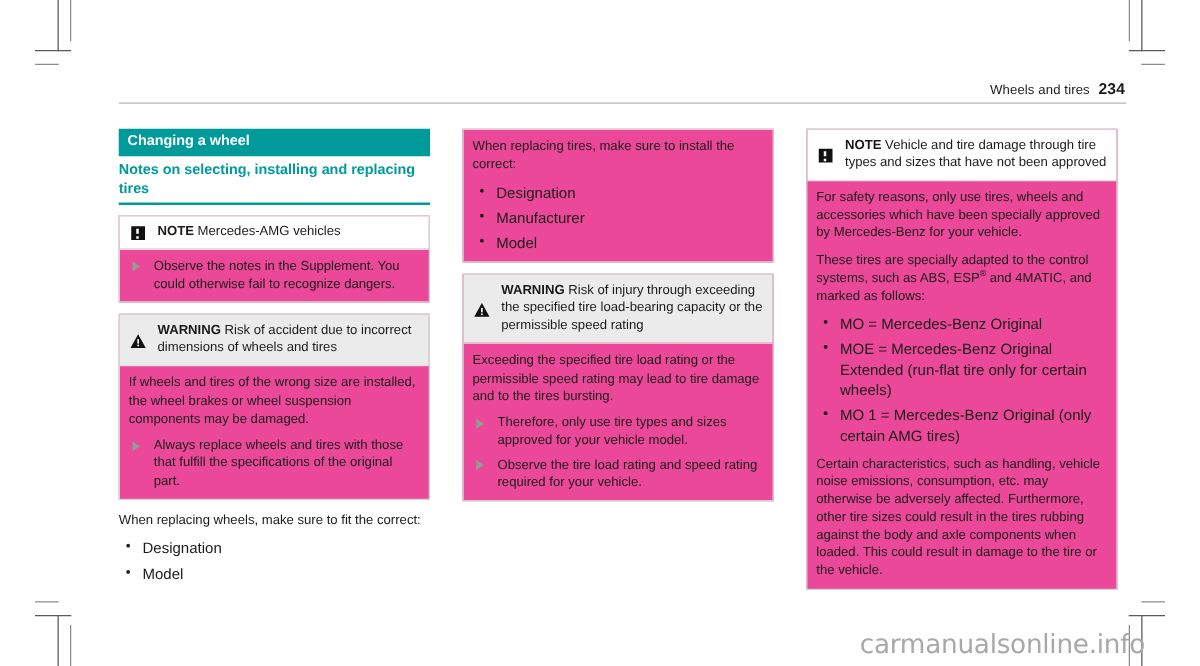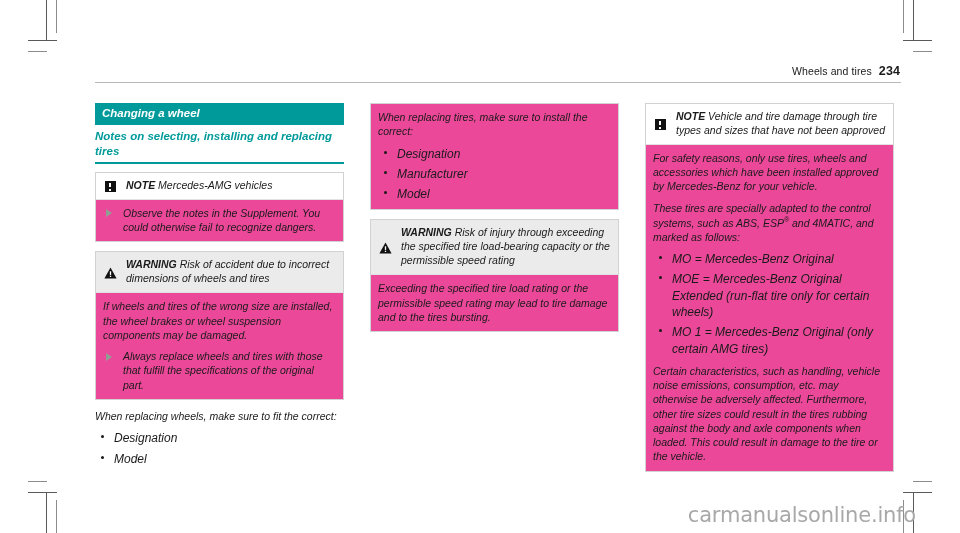--- a/index.html
+++ b/index.html
@@ -93,21 +93,20 @@
     position: absolute;
     left: 95px;
     top: 103px;
     width: 800px;
     display: flex;
     gap: 26px;
   }
   .col {
     width: 249px;
     flex: 0 0 249px;
-    font-style: italic;
   }
 
   
   .section-banner {
     background: #009a9a;
     color: #ffffff;
     font-weight: bold;
     font-size: 11.5px;
     padding: 4px 7px 5px 7px;
     line-height: 1.1;
@@ -350,36 +349,40 @@
           <svg width="13" height="12" viewBox="0 0 13 12" aria-hidden="true">
             <path d="M6.5 0.4 L12.6 11.4 L0.4 11.4 Z" fill="#111111"></path>
             <rect x="5.85" y="4.3" width="1.3" height="3.6" fill="#ffffff"></rect>
             <rect x="5.85" y="8.7" width="1.3" height="1.3" fill="#ffffff"></rect>
           </svg>
         </span>
         <span class="hazard-title"><b>WARNING</b> <span>Risk of injury through exceeding the specified tire load-bearing capacity or the permissible speed rating</span></span>
       </div>
       <div class="hazard-body">
         <p class="para">Exceeding the specified tire load rating or the permissible speed rating may lead to tire damage and to the tires bursting.</p>
+        <ul class="tri-list">
+          <li><span class="tri"></span><span>Therefore, only use tire types and sizes approved for your vehicle model.</span></li>
+          <li><span class="tri"></span><span>Observe the tire load rating and speed rating required for your vehicle.</span></li>
+        </ul>
       </div>
     </div>
 
   </div>
 
   <div class="col">
 
     <div class="hazard">
       <div class="hazard-head note">
         <span class="hazard-ico">
             <span class="ico-note"></span>
           </span>
         <span class="hazard-title"><b>NOTE</b> <span>Vehicle and tire damage through tire types and sizes that have not been approved</span></span>
       </div>
       <div class="hazard-body">
-        <p class="para">For safety reasons, only use tires, wheels and accessories which have been installed approved by Mercedes-Benz for your vehicle.</p>
+        <p class="para">For safety reasons, only use tires, wheels and accessories which have been specially approved by Mercedes-Benz for your vehicle.</p>
         <p class="para"><span>These tires are specially adapted to the control systems, such as ABS, ESP</span><span class="sup">®</span><span> and 4MATIC, and marked as follows:</span></p>
         <ul class="dot-list">
           <li><span class="bullet"></span><span>MO = Mercedes-Benz Original</span></li>
           <li><span class="bullet"></span><span>MOE = Mercedes-Benz Original Extended (run-flat tire only for certain wheels)</span></li>
           <li><span class="bullet"></span><span>MO 1 = Mercedes-Benz Original (only certain AMG tires)</span></li>
         </ul>
         <p class="para">Certain characteristics, such as handling, vehicle noise emissions, consumption, etc. may otherwise be adversely affected. Furthermore, other tire sizes could result in the tires rubbing against the body and axle components when loaded. This could result in damage to the tire or the vehicle.</p>
       </div>
     </div>
 

